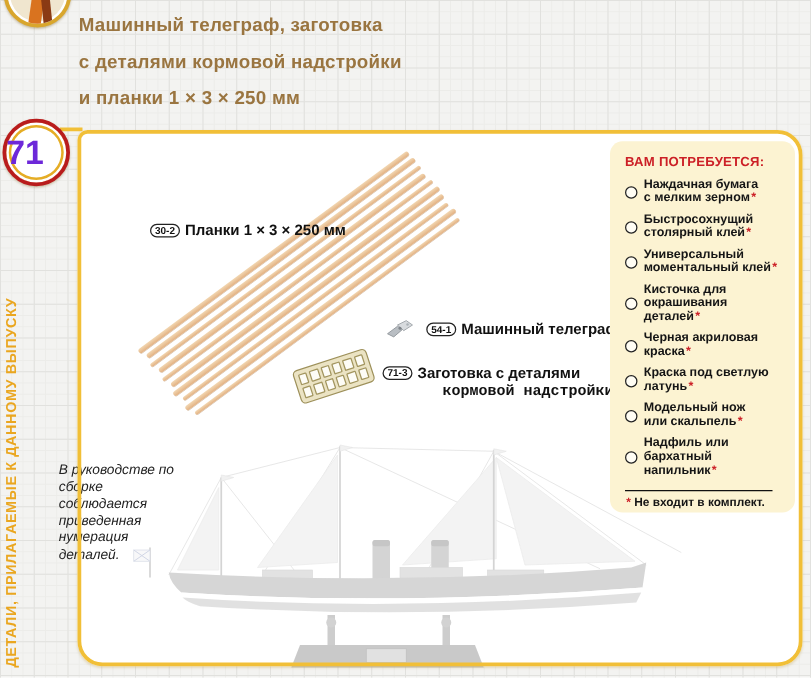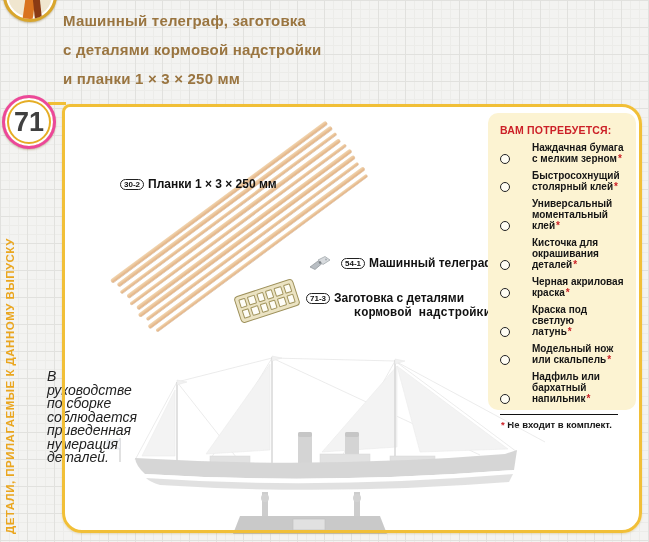--- a/index.html
+++ b/index.html
@@ -29,24 +29,24 @@
 
   .page-title {
     position:absolute; left:63px; top:6px; z-index:2;
     color:#9a7540; font-weight:700; font-size:15px; line-height:29px;
     letter-spacing:.2px;
   }
 
   .issue-badge {
     position:absolute; left:2px; top:95px; width:54px; height:54px; z-index:6;
     background:#fff; border-radius:50%;
-    border:3px solid #ec4899;
+    border:3px solid #b91c1c;
     box-shadow:inset 0 0 0 2px #fff, inset 0 0 0 4px #e5ad25, 0 1px 2px rgba(120,90,20,.35);
-    display:flex; align-items:center; justify-content:center;
-    font-weight:700; font-size:27px; color:#404040;
+    display:flex; align-items:center; justify-content:flex-start;
+    font-weight:700; font-size:27px; color:#6d28d9;
   }
   .badge-connector { position:absolute; left:48px; top:102px; width:18px; height:3px; background:#f1bf37; z-index:4; }
 
   .sidebar-vertical {
     position:absolute; left:4px; top:150px; height:384px; z-index:6;
     writing-mode:vertical-rl; transform:rotate(180deg);
     display:flex; align-items:center; justify-content:flex-start;
     color:#eaa61f; font-weight:700; font-size:11.5px; letter-spacing:.5px;
     white-space:nowrap;
   }
@@ -109,34 +109,34 @@
   }
   .brass-hole { background:#fdfcf6; border:1px solid #a2955e; border-radius:1px; }
 
   
   .needs-panel {
     position:absolute; left:426px; top:9px; width:148px; height:297px; z-index:4;
     background:#fcf3d2; border-radius:10px; padding:11px 10px 8px 12px;
   }
   .needs-title { color:#cc2027; font-weight:700; font-size:10.5px; letter-spacing:.2px; }
   .needs-list { list-style:none; }
-  .needs-item { display:flex; gap:22px; margin-top:6px; align-items:flex-end; }
+  .needs-item { display:flex; gap:5px; margin-top:6px; align-items:center; }
   .bullet-circle {
     flex:0 0 auto; width:10px; height:10px; border-radius:50%;
     border:1.5px solid #222; background:#fffdf4; margin-top:1px;
   }
   .needs-item-text { font-size:10px; font-weight:700; color:#151515; line-height:11px; }
   .ast { color:#cc2027; margin-left:1px; }
   .needs-divider { border:none; border-top:1px solid #111; margin:10px 8px 0 0; }
   .needs-footnote { margin-top:4px; font-size:9.5px; font-weight:700; color:#151515; }
 
   
   .assembly-note {
     position:absolute; left:47px; top:370px; width:96px; z-index:3;
-    font-style:italic; font-size:14px; line-height:13.5px; color:#222;
+    font-style:italic; font-size:11px; line-height:13.5px; color:#222;
   }
 
   
   .ship-photo { position:absolute; left:90px; top:352px; width:470px; height:185px; z-index:2; opacity:.75; }
 </style>
 </head>
 <body>
 
 <div class="corner-badge">
   <span class="art1"></span>

